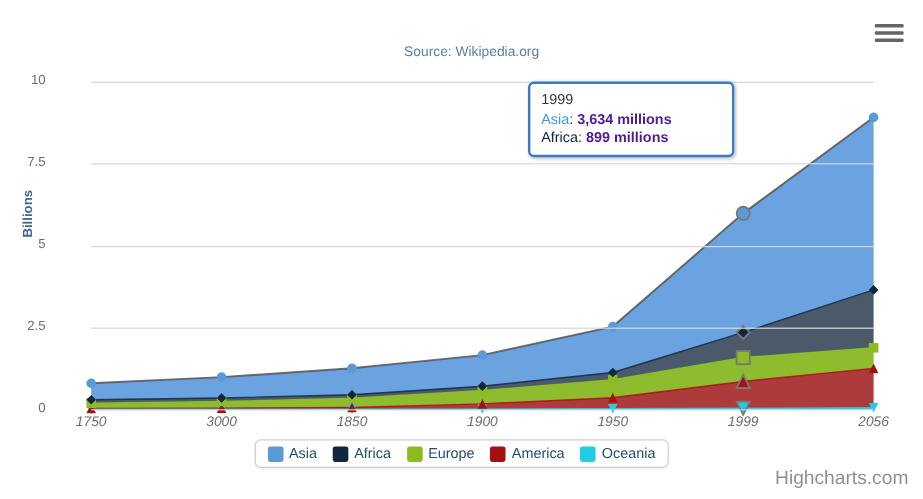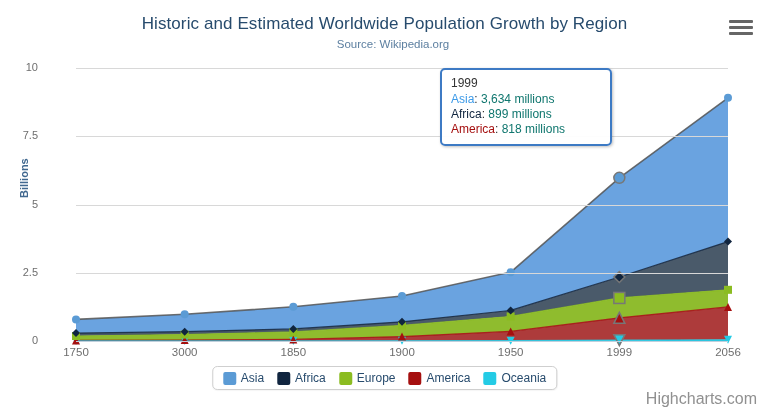--- a/index.html
+++ b/index.html
@@ -49,20 +49,21 @@
     right:731px;   
     width:42px;text-align:right;
     font-size:11px;color:#6e6e6e;
     transform:translateY(-7px);
   }
   .xtick{
     position:absolute;top:346px;
     font-size:11.5px;color:#6e6e6e;
     transform:translateX(-50%);
     white-space:nowrap;
+    font-style:italic;
   }
   .ylabel{
     position:absolute;left:18px;top:198px;
     font-size:11px;font-weight:bold;color:#41688f;
     transform:rotate(-90deg);transform-origin:left top;
     white-space:nowrap;
   }
 
   svg.series-svg{position:absolute;left:0;top:0;overflow:visible;}
 
@@ -86,34 +87,33 @@
     width:150px;
     background:rgba(255,255,255,.93);
     border:2px solid #3d7ac4;border-radius:5px;
     padding:6px 9px 7px 9px;
     box-shadow:1px 1px 3px rgba(0,0,0,.25);
     z-index:30;
   }
   .tt-header{font-size:12px;color:#333;margin-bottom:2px;}
   .tt-row{font-size:12px;color:#333;line-height:15px;white-space:nowrap;}
   .tt-name{font-weight:normal;}
-  .tt-val{font-weight:normal;color:#0f766e;}
+  .tt-val{font-weight:bold;color:#4c1d95;}
 
   
   .credits{
     position:absolute;right:12px;bottom:8px;
     font-size:16px;color:#909090;cursor:pointer;
   }
 </style>
 </head>
 <body>
 
 <div id="chart-root">
 
-  <div class="chart-title">Historic and Estimated Worldwide Population Growth by Region</div>
   <div class="chart-subtitle">Source: Wikipedia.org</div>
 
   <div class="ctx-btn">
     <span></span>
     <span></span>
     <span></span>
   </div>
 
   <div class="ylabel">Billions</div>
 
@@ -210,18 +210,17 @@
         <span class="legend-swatch" style="background: rgb(36, 203, 229);"></span>
         <span class="legend-label">Oceania</span>
       </div>
     </div>
 
   <div class="tooltip">
     <div class="tt-header">1999</div>
     <div id="tt-rows">
         <div class="tt-row"><span class="tt-name" style="color: rgb(60, 154, 232);">Asia</span><span>: </span><span class="tt-val">3,634 millions</span></div>
         <div class="tt-row"><span class="tt-name" style="color: rgb(16, 37, 63);">Africa</span><span>: </span><span class="tt-val">899 millions</span></div>
-        <div class="tt-row"><span class="tt-name" style="color: rgb(165, 15, 15);">America</span><span>: </span><span class="tt-val">818 millions</span></div>
       </div>
   </div>
 
   <div class="credits">Highcharts.com</div>
 </div>
 
 </body></html>

